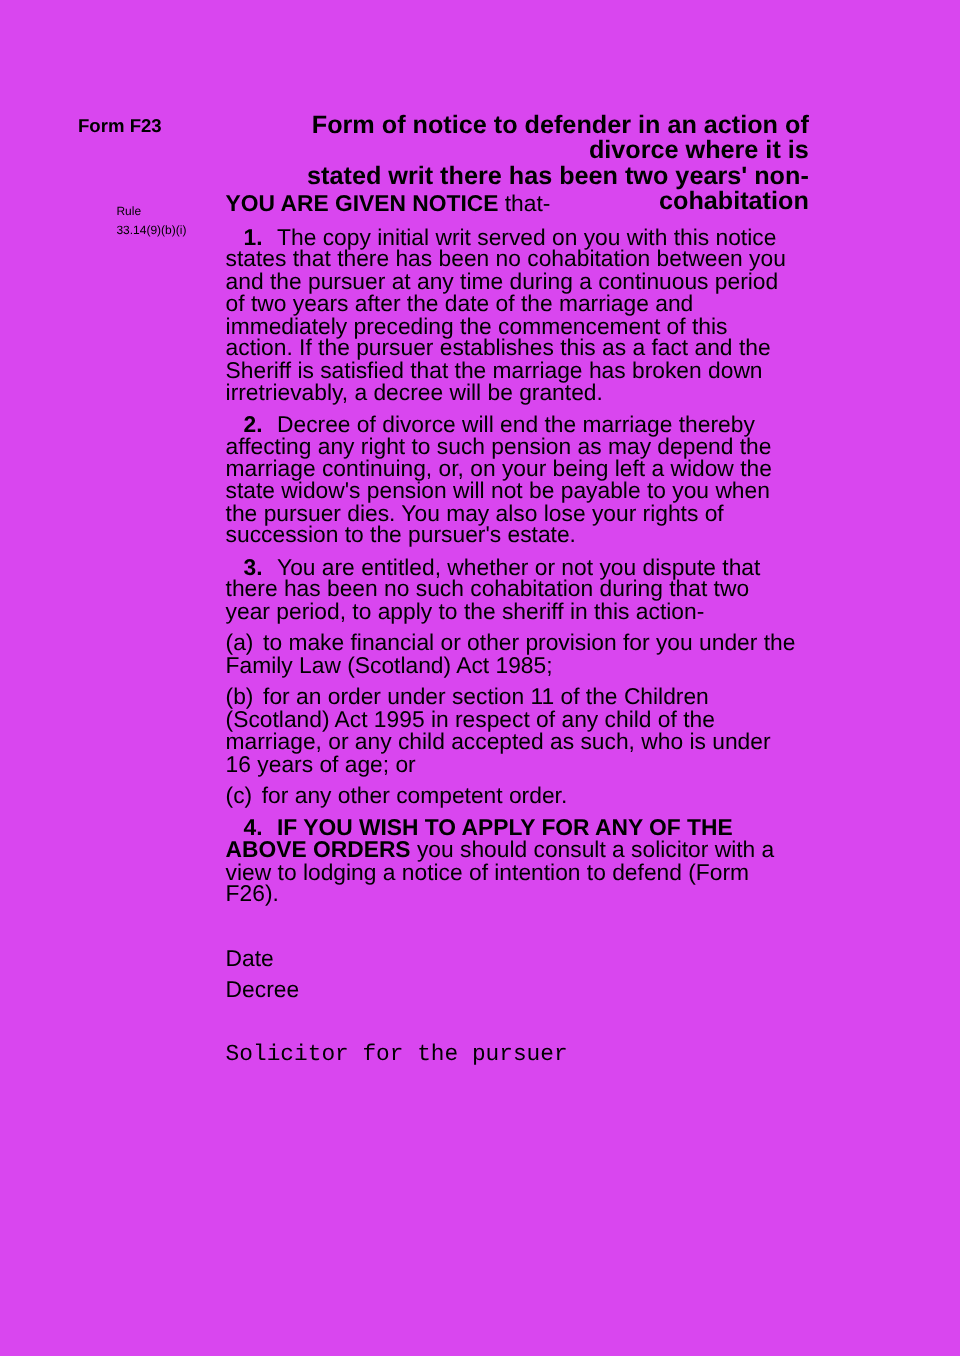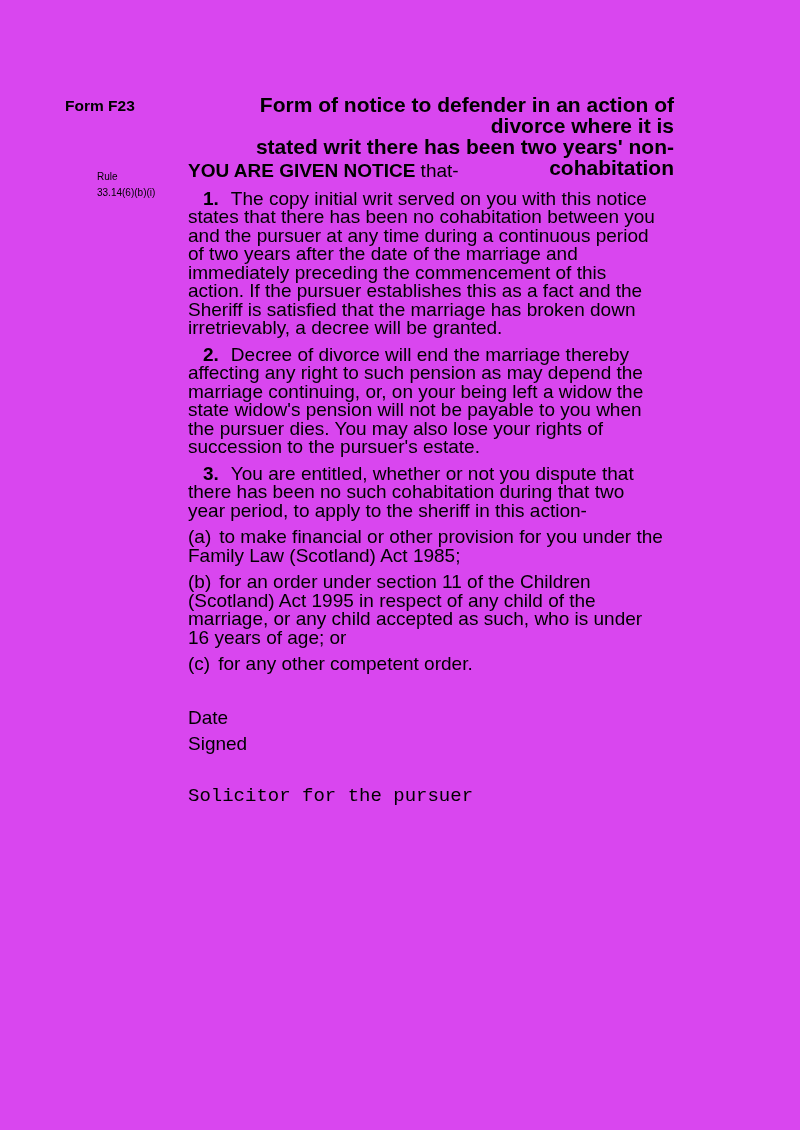--- a/index.html
+++ b/index.html
@@ -84,41 +84,42 @@
 
   <div class="form-number">Form F23</div>
 
   <div class="form-title">
     <div>Form of notice to defender in an action of divorce where it is</div>
     <div>stated writ there has been two years' non-cohabitation</div>
   </div>
 
   <div class="rule-ref">
     <div>Rule</div>
-    <div>33.14(6)(b)(i)</div>
+    <div>33.14(9)(b)(i)</div>
   </div>
 
   <div class="main-column">
 
     <p class="notice-heading"><b>YOU ARE GIVEN NOTICE</b><span> that-</span></p>
 
     <p class="numbered"><b class="num">1.</b><span>The copy initial writ served on you with this notice states that there has been no cohabitation between you and the pursuer at any time during a continuous period of two years after the date of the marriage and immediately preceding the commencement of this action. If the pursuer establishes this as a fact and the Sheriff is satisfied that the marriage has broken down irretrievably, a decree will be granted.</span></p>
 
     <p class="numbered"><b class="num">2.</b><span>Decree of divorce will end the marriage thereby affecting any right to such pension as may depend the marriage continuing, or, on your being left a widow the state widow's pension will not be payable to you when the pursuer dies. You may also lose your rights of succession to the pursuer's estate.</span></p>
 
     <p class="numbered"><b class="num">3.</b><span>You are entitled, whether or not you dispute that there has been no such cohabitation during that two year period, to apply to the sheriff in this action-</span></p>
 
     <p class="sub-item"><span class="marker">(a)</span><span>to make financial or other provision for you under the Family Law (Scotland) Act 1985;</span></p>
 
     <p class="sub-item"><span class="marker">(b)</span><span>for an order under section 11 of the Children (Scotland) Act 1995 in respect of any child of the marriage, or any child accepted as such, who is under 16 years of age; or</span></p>
 
     <p class="sub-item"><span class="marker">(c)</span><span>for any other competent order.</span></p>
 
+    <p class="numbered"><b class="num">4.</b><b>IF YOU WISH TO APPLY FOR ANY OF THE ABOVE ORDERS</b><span> you should consult a solicitor with a view to lodging a notice of intention to defend (Form F26).</span></p>
 
     <p class="sig-date">Date</p>
 
-    <p>Signed</p>
+    <p>Decree</p>
 
     <p class="sig-solicitor">Solicitor for the pursuer</p>
 
   </div>
 
 </div>
 
 </body></html>

